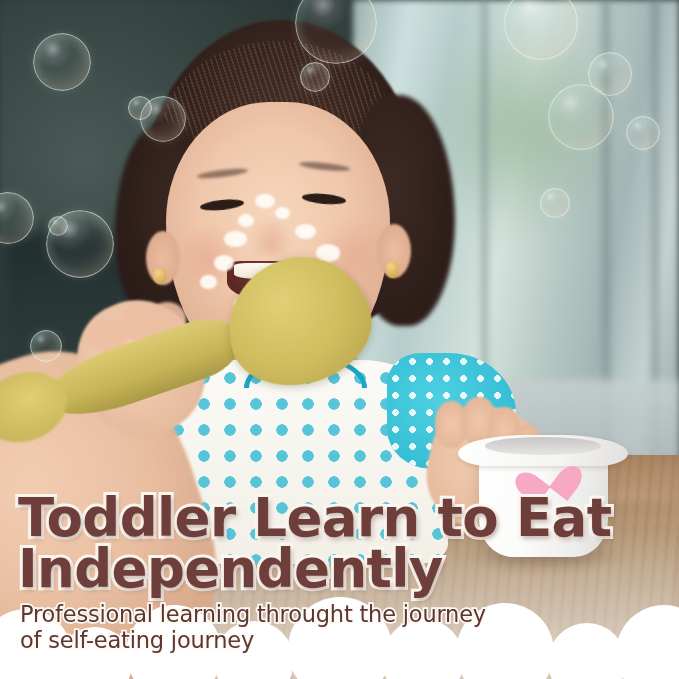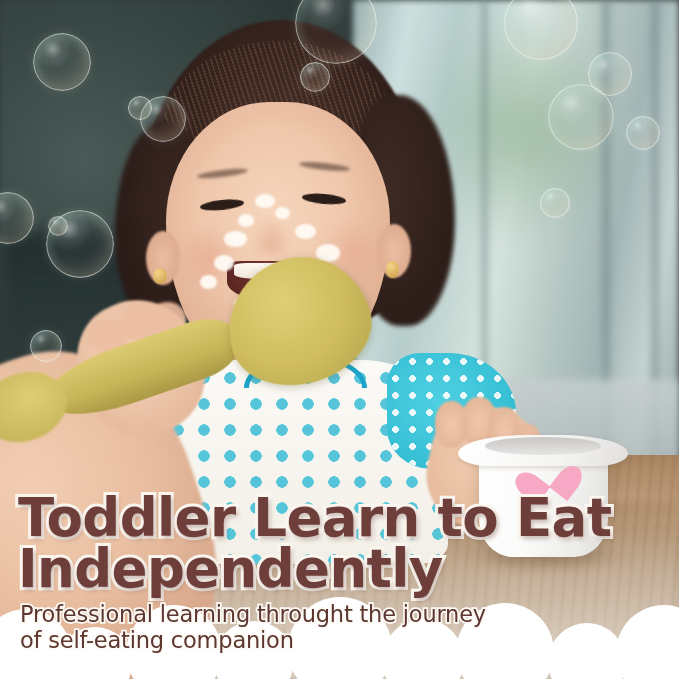--- a/index.html
+++ b/index.html
@@ -461,16 +461,16 @@
       <div class="cloud" style="left: 616px; width: 96px; height: 96px;"></div>
     </div>
 
   <h1 class="headline">
     <span class="ln ln1">Toddler Learn to Eat</span>
     <span class="ln ln2">Independently</span>
   </h1>
 
   <p class="subline">
     <span class="sl">Professional learning throught the journey</span>
-    <span class="sl">of self-eating companion</span>
+    <span class="sl">of self-eating journey</span>
   </p>
 
 </div>
 
 </body></html>

